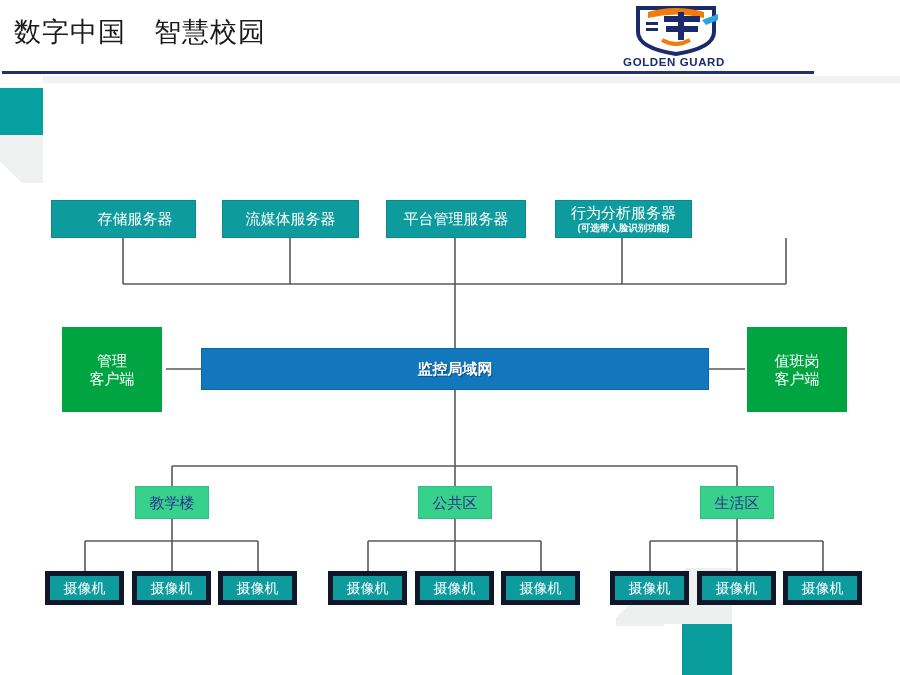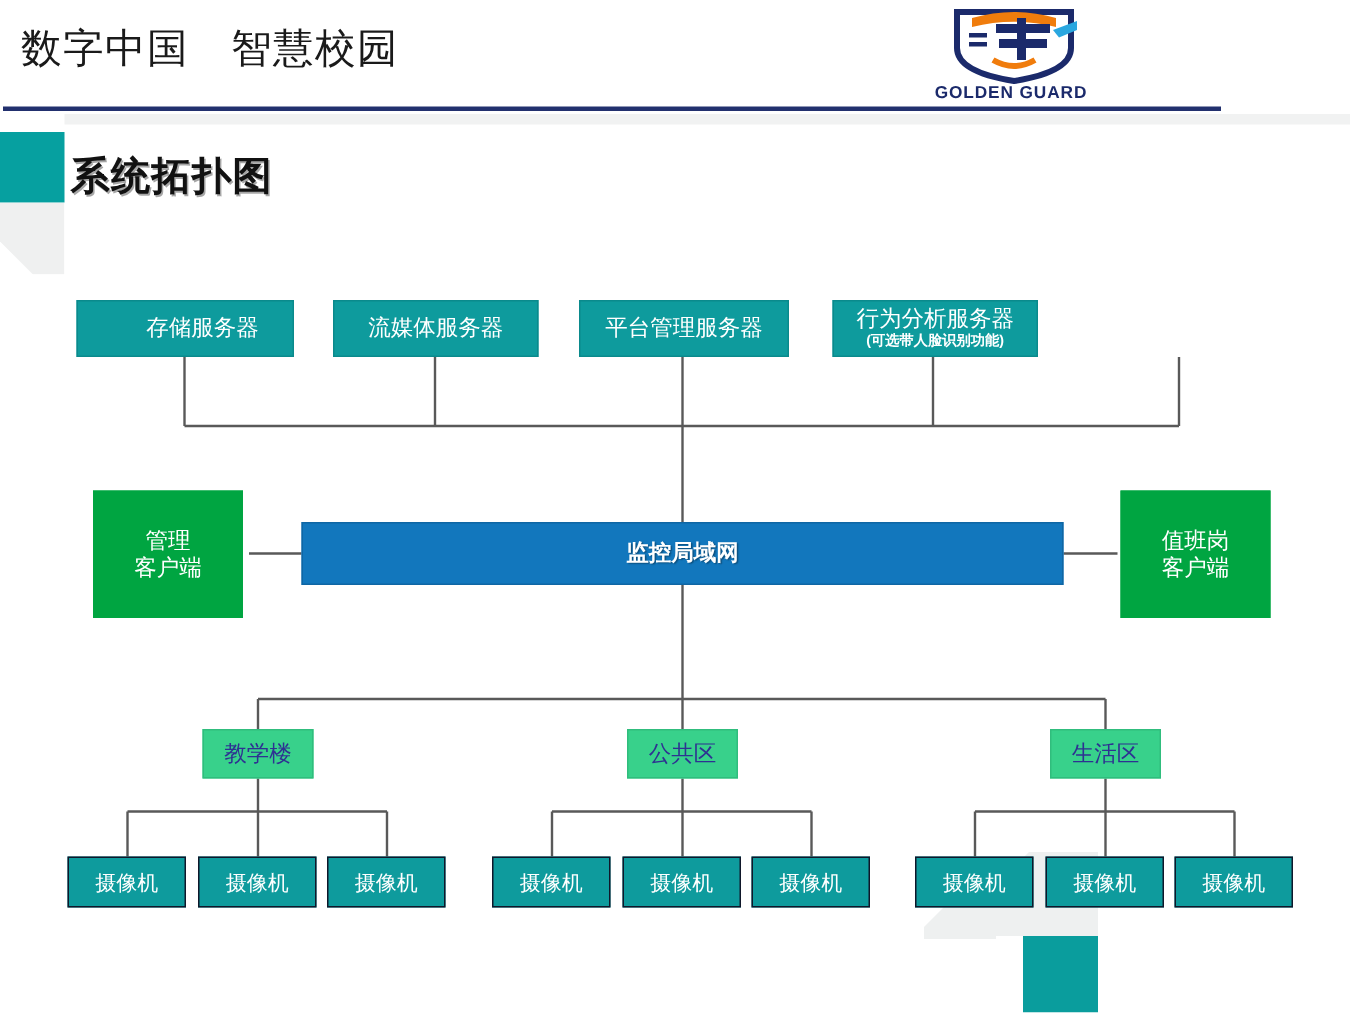--- a/index.html
+++ b/index.html
@@ -142,21 +142,21 @@
     background: #38d18b;
     border: 1px solid #30bd7d;
     color: #2e3192;
     font-size: 15px;
     text-align: center;
   }
 
   
   .node.camera {
     background: #0e9b9d;
-    border: 1px solid #0f172a;
+    border: 5px solid #0f172a;
     color: #ffffff;
     font-size: 14px;
   }
 </style>
 </head>
 <body>
 
 <div id="slide">
 
   <div class="hdr-title">数字中国　智慧校园</div>
@@ -177,21 +177,20 @@
     <div class="logo-text">GOLDEN GUARD</div>
   </div>
 
   <div class="deco-hdr-gray"></div>
   <div class="deco-tl-teal"></div>
   <div class="deco-tl-gray"></div>
   <div class="deco-br-gray"></div>
   <div class="deco-br-gray2"></div>
   <div class="deco-br-teal"></div>
 
-  <div class="page-title">系统拓扑图</div>
 
   <div class="canvas">
 
     <svg class="lines" viewBox="0 0 900 675">
       <g stroke="#595959" stroke-width="1.6" fill="none">
 
         <line x1="123" y1="238" x2="123" y2="284"></line>
         <line x1="290" y1="238" x2="290" y2="284"></line>
         <line x1="455" y1="238" x2="455" y2="284"></line>
         <line x1="622" y1="238" x2="622" y2="284"></line>

